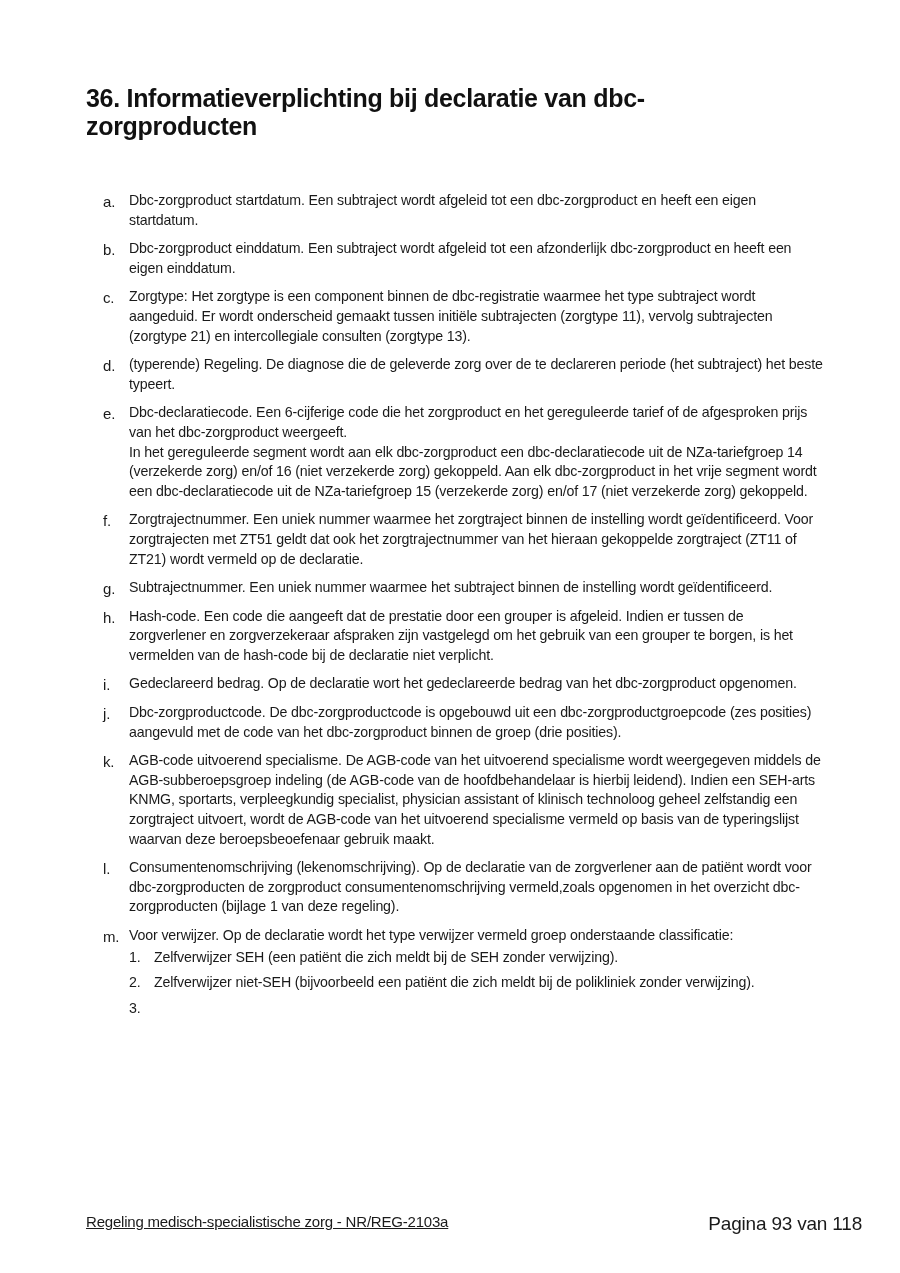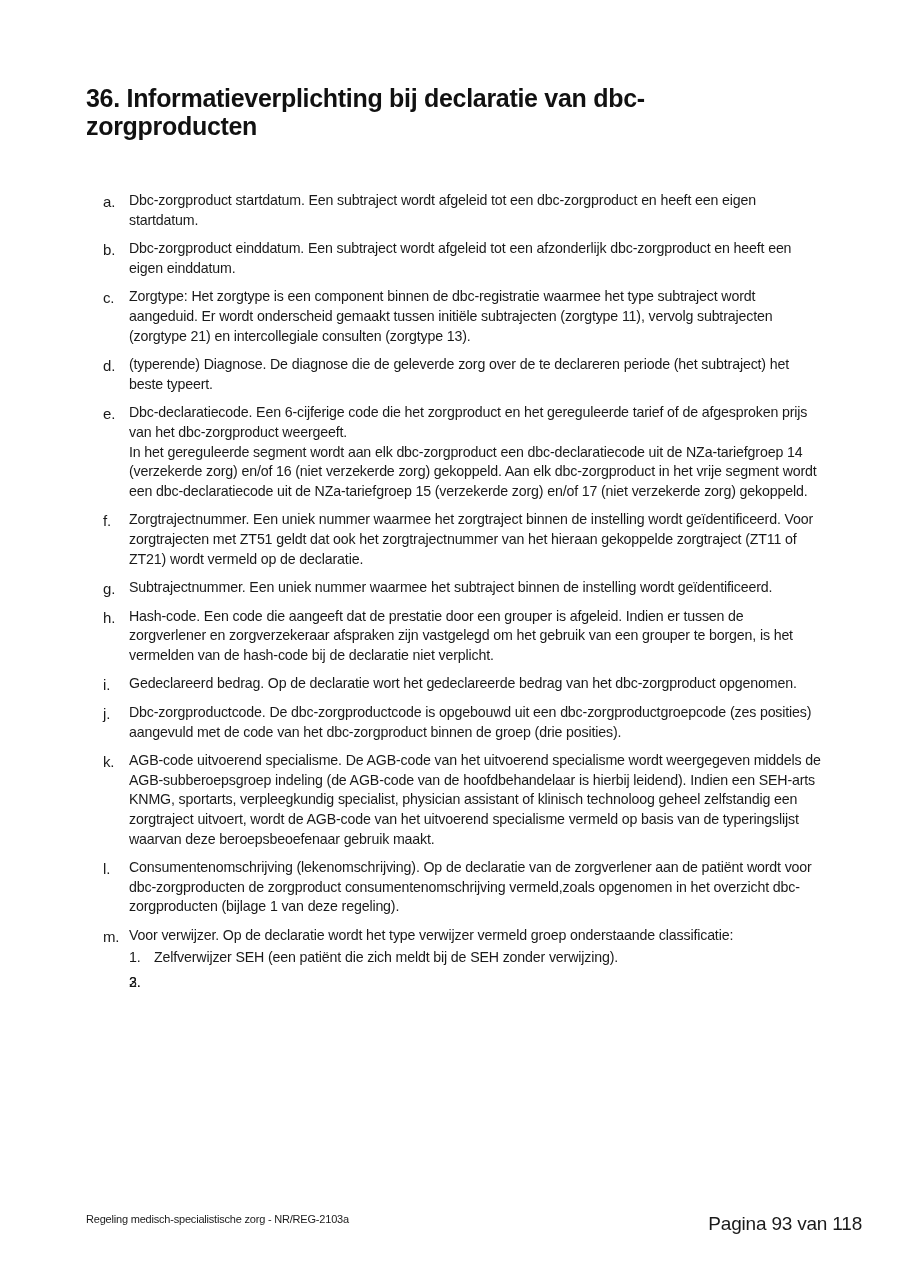--- a/index.html
+++ b/index.html
@@ -20,21 +20,21 @@
   }
   .items { position: absolute; left: 103px; top: 191px; width: 720px; }
   .item { position: relative; padding-left: 26px; margin-bottom: 9px; font-size: 14.2px; line-height: 19.6px; letter-spacing: -0.15px; }
   .item .marker { position: absolute; left: 0; top: 1px; font-size: 15px; }
   .item .term { font-weight: normal; }
   .sub { margin: 0; padding: 0; }
   .subitem { position: relative; padding-left: 25px; margin-top: 2px; margin-bottom: 6px; }
   .subitem .num { position: absolute; left: 0; top: 0; }
   .footer-left {
     position: absolute; left: 86px; top: 1213px;
-    font-size: 11px; letter-spacing: -0.2px;
+    font-size: 15px; letter-spacing: -0.2px; text-decoration: underline;
   }
   .footer-right {
     position: absolute; right: 86px; top: 1213px;
     font-size: 19px; letter-spacing: -0.2px;
   }
 </style>
 </head>
 <body>
 
 <div class="page">
@@ -48,21 +48,21 @@
     <div class="item">
       <span class="marker">b.</span>
       <span class="term">Dbc-zorgproduct einddatum.</span><span> Een subtraject wordt afgeleid tot een afzonderlijk dbc-zorgproduct en heeft een eigen einddatum.</span>
     </div>
     <div class="item">
       <span class="marker">c.</span>
       <span class="term">Zorgtype:</span><span> Het zorgtype is een component binnen de dbc-registratie waarmee het type subtraject wordt aangeduid. Er wordt onderscheid gemaakt tussen initiële subtrajecten (zorgtype 11), vervolg subtrajecten (zorgtype 21) en intercollegiale consulten (zorgtype 13).</span>
     </div>
     <div class="item">
       <span class="marker">d.</span>
-      <span class="term">(typerende) Diagnose.</span><span> De diagnose die de geleverde zorg over de te declareren periode (het subtraject) het beste typeert.</span>
+      <span class="term">(typerende) Regeling.</span><span> De diagnose die de geleverde zorg over de te declareren periode (het subtraject) het beste typeert.</span>
     </div>
     <div class="item">
       <span class="marker">e.</span>
       <span class="term">Dbc-declaratiecode.</span><span> Een 6-cijferige code die het zorgproduct en het gereguleerde tarief of de afgesproken prijs van het dbc-zorgproduct weergeeft.</span><br>
       <span>In het gereguleerde segment wordt aan elk dbc-zorgproduct een dbc-declaratiecode uit de NZa-tariefgroep 14 (verzekerde zorg) en/of 16 (niet verzekerde zorg) gekoppeld. Aan elk dbc-zorgproduct in het vrije segment wordt een dbc-declaratiecode uit de NZa-tariefgroep 15 (verzekerde zorg) en/of 17 (niet verzekerde zorg) gekoppeld.</span>
     </div>
     <div class="item">
       <span class="marker">f.</span>
       <span class="term">Zorgtrajectnummer.</span><span> Een uniek nummer waarmee het zorgtraject binnen de instelling wordt geïdentificeerd. Voor zorgtrajecten met ZT51 geldt dat ook het zorgtrajectnummer van het hieraan gekoppelde zorgtraject (ZT11 of ZT21) wordt vermeld op de declaratie.</span>
     </div>
@@ -93,20 +93,21 @@
     <div class="item">
       <span class="marker">m.</span>
       <span class="term">Voor verwijzer.</span><span> Op de declaratie wordt het type verwijzer vermeld groep onderstaande classificatie:</span>
       <div class="sub">
         <div class="subitem">
           <span class="num">1.</span>
           <span>Zelfverwijzer SEH (een patiënt die zich meldt bij de SEH zonder verwijzing).</span>
         </div>
         <div class="subitem">
           <span class="num">2.</span>
+          <span>Zelfverwijzer niet-SEH (bijvoorbeeld een patiënt die zich meldt bij de polikliniek zonder verwijzing).</span>
         </div>
         <div class="subitem">
           <span class="num">3.</span>
         </div>
       </div>
     </div>
   </div>
 
   <div class="footer-left">Regeling medisch-specialistische zorg - NR/REG-2103a</div>
   <div class="footer-right">Pagina 93 van 118</div>

